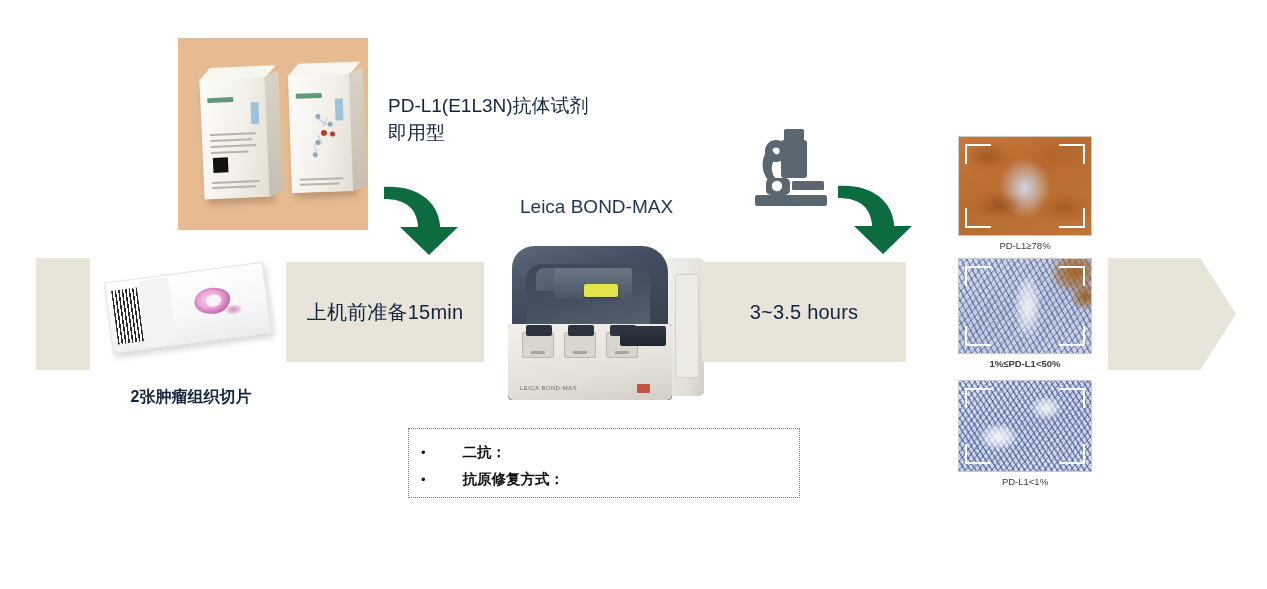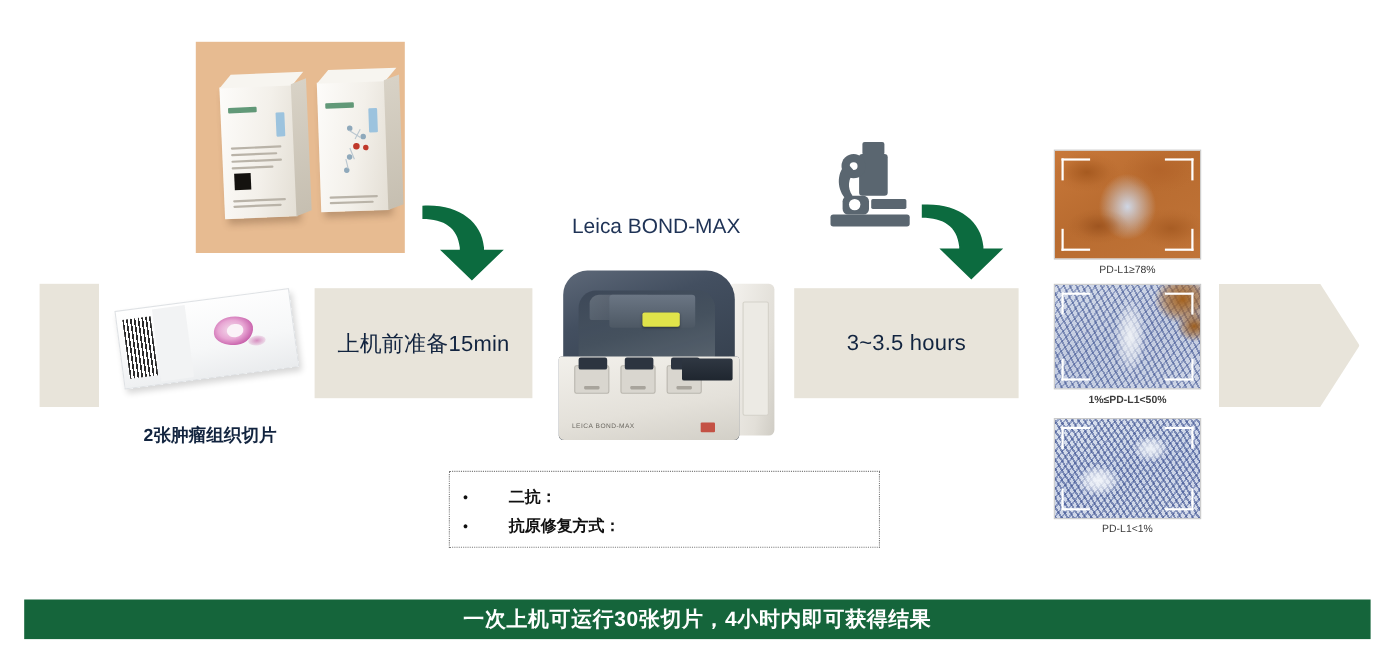--- a/index.html
+++ b/index.html
@@ -240,20 +240,24 @@
       <div class="mol-dot" style="left:22px; top:78px; width:5px; height:5px; background:#8fa9bb;"></div>
       <div class="mol-line" style="left:28px; top:44px; width:12px; transform:rotate(34deg);"></div>
       <div class="mol-line" style="left:33px; top:52px; width:10px; transform:rotate(-60deg);"></div>
       <div class="mol-line" style="left:28px; top:60px; width:11px; transform:rotate(70deg);"></div>
       <div class="mol-line" style="left:24px; top:70px; width:9px; transform:rotate(78deg);"></div>
       <div class="txtline" style="top:88%; width:44px;"></div>
       <div class="txtline" style="top:92%; width:40px;"></div>
     </div>
   </div>
 
+  <div class="abs hdr" style="left:388px; top:93px; width:260px;">
+    <div>PD-L1(E1L3N)抗体试剂</div>
+    <div>即用型</div>
+  </div>
 
   <svg class="abs" style="left:382px; top:165px;" width="96" height="92" viewBox="0 0 96 92">
     <path d="M2 22 C34 20, 56 36, 58 60 L58 62 L76 62 L47 90 L18 62 L36 62 L36 60 C34 42, 22 34, 2 34 Z" fill="#0c6b3f"></path>
   </svg>
 
   <div class="slide-wrap" style="left:108px; top:272px; width:160px; height:72px;">
     <div class="slide">
       <div class="barcode"></div>
       <div class="frost"></div>
       <div class="tissue"></div>
@@ -287,21 +291,21 @@
         <div class="ins-bay"></div>
         <div class="ins-bay"></div>
         <div class="ins-bay"></div>
       </div>
       <div class="ins-brand">LEICA&nbsp;BOND-MAX</div>
       <div class="ins-leica"></div>
     </div>
     <div class="ins-slot"></div>
   </div>
 
-  <div class="abs step-box" style="left:722px; top:262px; width:204px; height:100px;">
+  <div class="abs step-box" style="left:702px; top:262px; width:204px; height:100px;">
     <span class="step-label">3~3.5 hours</span>
   </div>
 
   <svg class="micro-icon" style="left:748px; top:126px;" width="86" height="84" viewBox="0 0 86 84">
     <g fill="#5a6670">
       <rect x="36" y="3" width="20" height="12" rx="2"></rect>
       <rect x="33" y="14" width="26" height="38" rx="3"></rect>
       <circle cx="28" cy="25" r="11"></circle>
       <circle cx="28" cy="25" r="3.6" fill="#ffffff"></circle>
       <path d="M20 54 C12 44, 13 30, 22 22 L29 30 C23 36, 22 45, 27 52 Z"></path>
@@ -392,17 +396,14 @@
       <span style="right:0;bottom:0;width:26px;height:2px;"></span>
       <span style="right:0;bottom:0;width:2px;height:20px;"></span>
     </div>
   </div>
   <div class="ihc-cap-wrap" style="left:958px; top:476px; width:134px;">
     <div class="micro-cap">PD-L1&lt;1%</div>
   </div>
 
   <div class="abs chevron" style="left:1108px; top:258px; width:128px; height:112px;"></div>
 
-  <div class="abs banner" style="left:22px; top:545px; width:1224px; height:36px;">
-    <span class="banner-text">一次上机可运行30张切片，4小时内即可获得结果</span>
-  </div>
 
 </div>
 
 </body></html>

